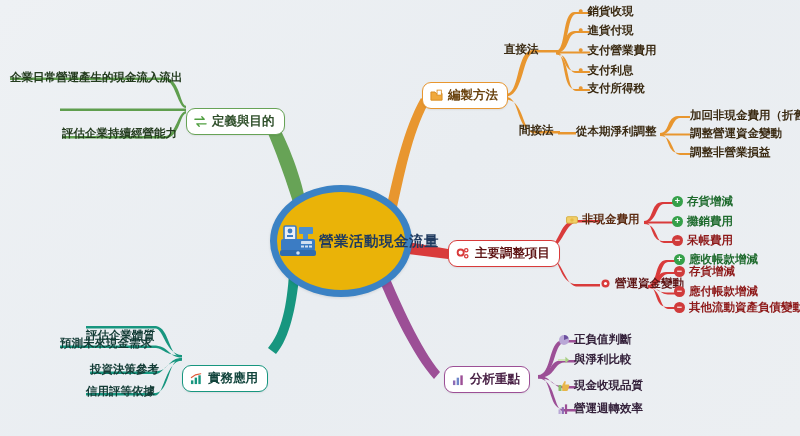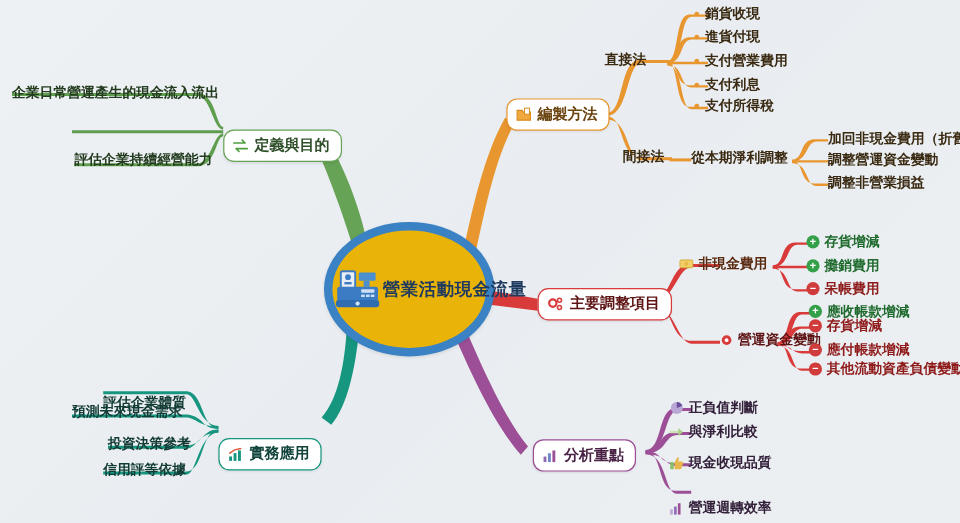--- a/index.html
+++ b/index.html
@@ -303,21 +303,21 @@
   </div>
   <div class="leaf p" style="left:558px;top:378px;text-align:center;">
     <span class="ico">
       <svg width="12" height="12" viewBox="0 0 12 12">
         <rect x="0.5" y="5" width="3" height="6" rx="0.6" fill="#8bbf6a"></rect>
         <path d="M4.2 5.2 L6.4 1.2 Q7.6 0.6 7.8 2 L7.2 4.6 H10.6 Q11.8 4.8 11.2 6.2 L10 10 Q9.7 11 8.6 11 H4.2 Z" fill="#e8b64a"></path>
       </svg>
     </span>
     <span>現金收現品質</span>
   </div>
-  <div class="leaf p" style="left:558px;top:416px;">
+  <div class="leaf p" style="left:558px;top:401px;">
     <span class="ico">
       <svg width="12" height="11" viewBox="0 0 13 12">
         <rect x="0.5" y="7" width="2.4" height="5" fill="#b9a7d6"></rect>
         <rect x="4" y="4.5" width="2.4" height="7.5" fill="#8e6bb5"></rect>
         <rect x="7.5" y="1.5" width="2.4" height="10.5" fill="#9c4f96"></rect>
       </svg>
     </span>
     <span>營運週轉效率</span>
   </div>
 

